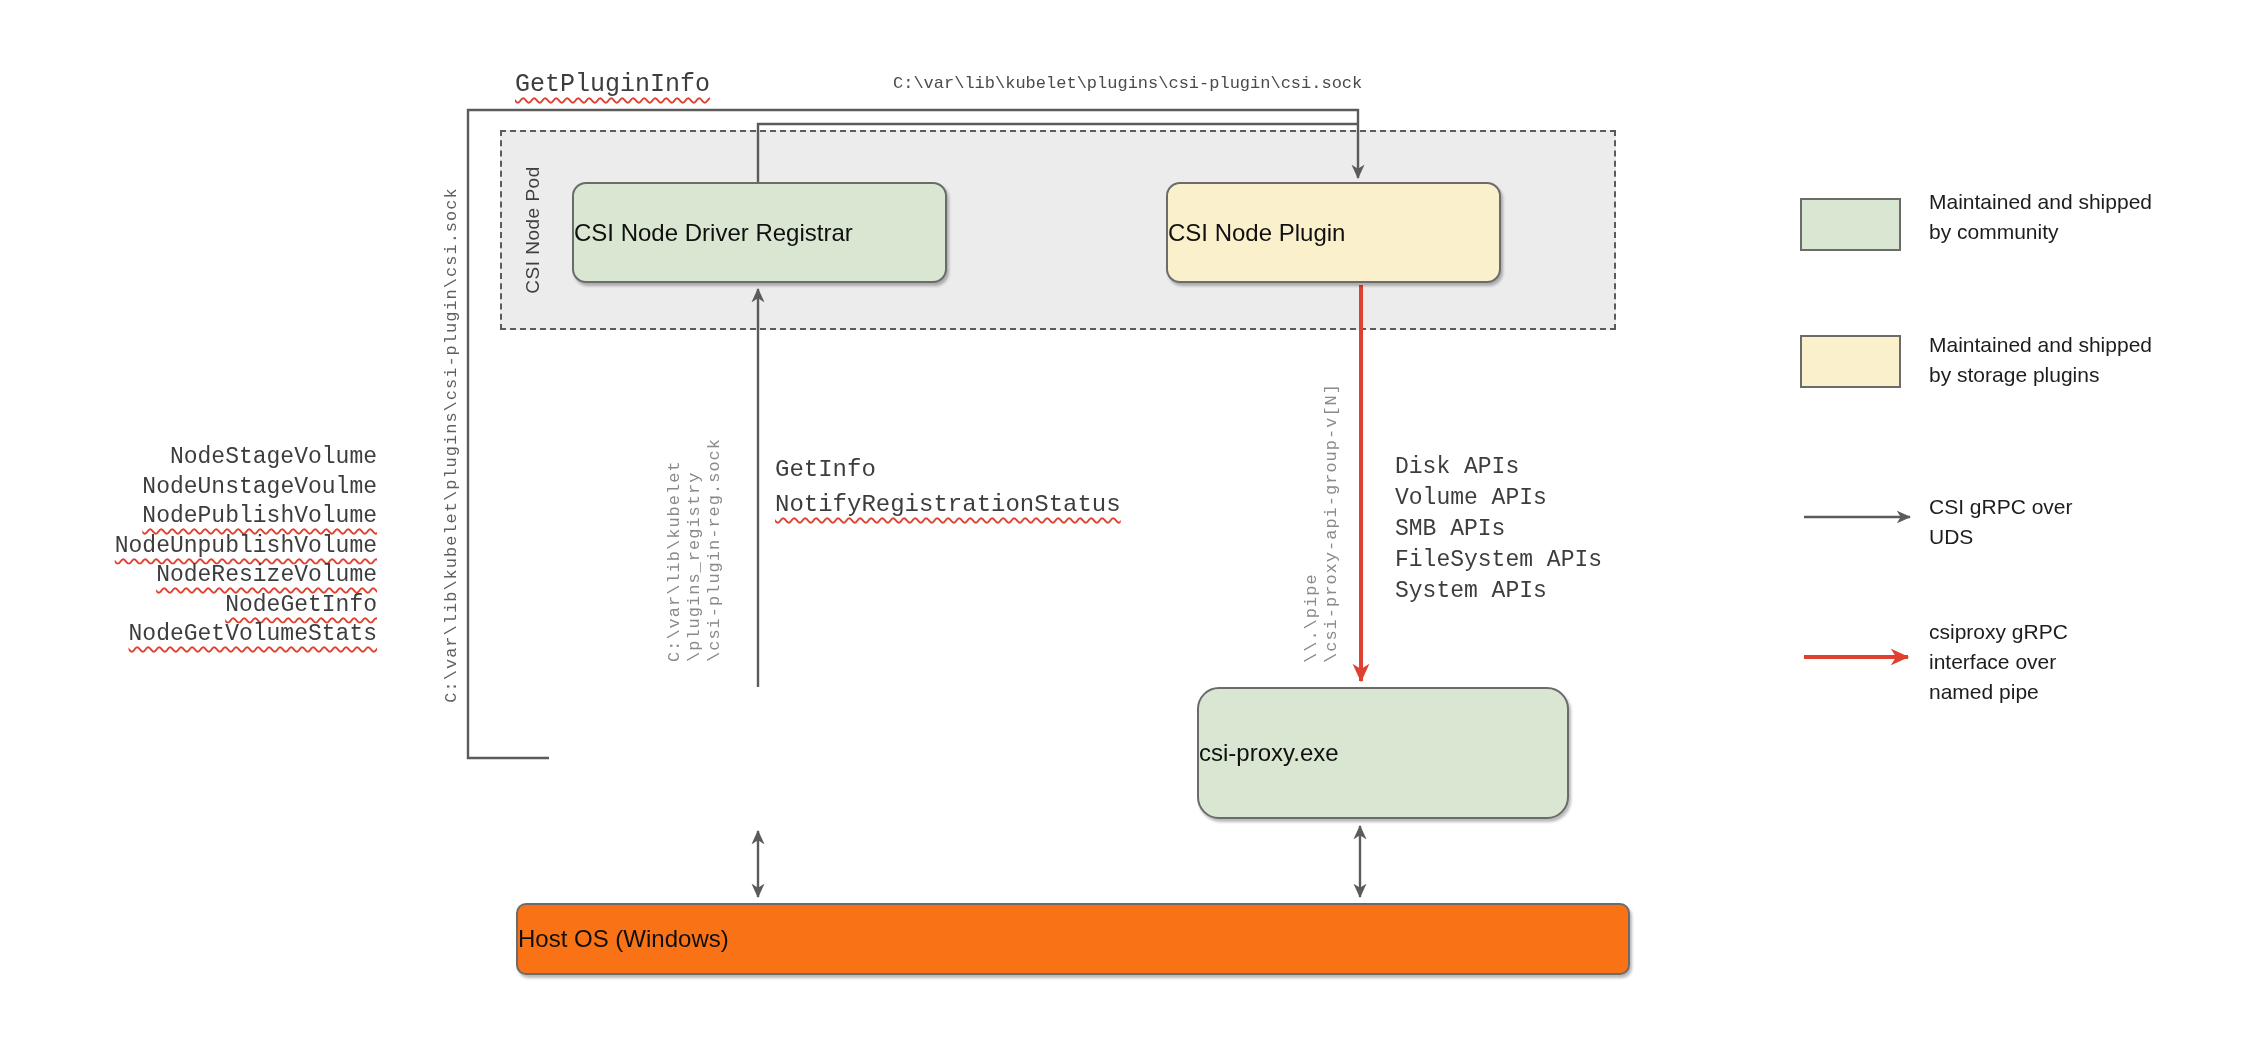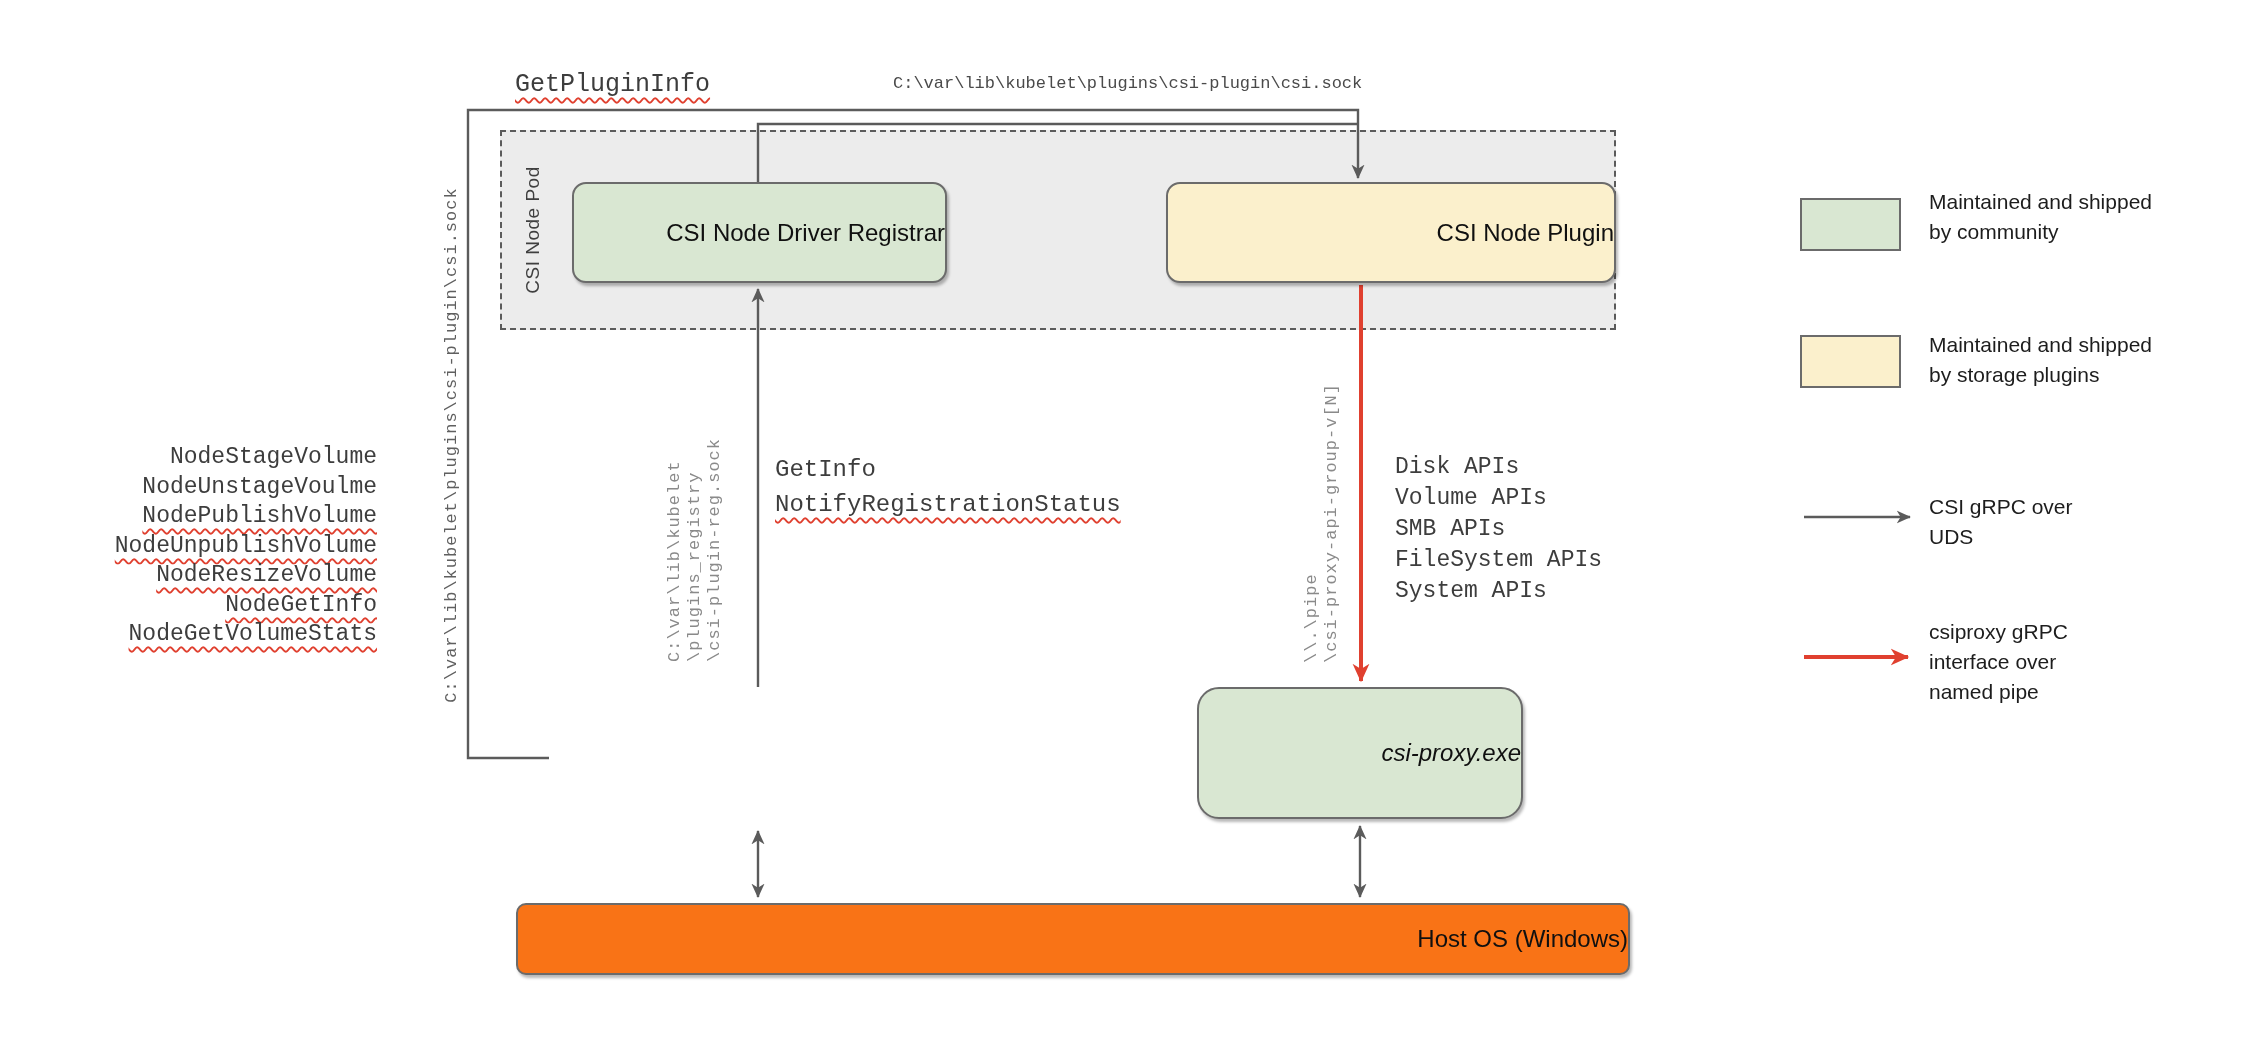--- a/index.html
+++ b/index.html
@@ -10,34 +10,34 @@
   .abs{position:absolute;}
   .mono{font-family:"Liberation Mono","DejaVu Sans Mono",monospace;}
   .wavy{
     text-decoration-line:underline;text-decoration-style:wavy;
     text-decoration-color:#e0402f;text-decoration-thickness:2px;
     text-underline-offset:6px;
   }
   
   .node{
     position:absolute;border:2px solid #6b6b6b;box-sizing:border-box;
-    display:flex;flex-direction:column;align-items:flex-end;justify-content:center;
+    display:flex;flex-direction:column;align-items:flex-start;justify-content:center;
     text-align:center;color:#101010;box-shadow:2px 3px 3px rgba(0,0,0,.28);
   }
   .green{background:#d9e7d2;}
   .yellow{background:#fbf0cc;}
   .blue{background:#f97316;}
   #pod-box{
     position:absolute;left:500px;top:130px;width:1116px;height:200px;box-sizing:border-box;
     background:#ececec;border:2px dashed #5b5b5b;
   }
   #registrar{left:572px;top:182px;width:375px;height:101px;border-radius:14px;font-size:24px;}
-  #plugin{left:1166px;top:182px;width:450px;height:101px;border-radius:14px;font-size:24px;}
+  #plugin{left:1166px;top:182px;width:335px;height:101px;border-radius:14px;font-size:24px;}
   #kubelet{left:549px;top:687px;width:417px;height:137px;border-radius:22px;font-size:24px;line-height:35px;}
-  #csiproxy{left:1197px;top:687px;width:326px;height:132px;border-radius:22px;font-size:24px;font-style:italic;}
+  #csiproxy{left:1197px;top:687px;width:372px;height:132px;border-radius:22px;font-size:24px;}
   #hostos{left:516px;top:903px;width:1114px;height:72px;border-radius:10px;font-size:24px;}
   
   .rot{
     position:absolute;white-space:nowrap;
     transform:translate(-50%,-50%) rotate(-90deg);
   }
   #pod-label{left:533px;top:230px;font-size:19px;color:#3f3f3f;letter-spacing:.5px;}
   #sock-left{left:451px;top:445px;font-size:17px;color:#5f5f5f;letter-spacing:1px;}
   #registry-path{left:695px;top:550px;font-size:17px;line-height:20px;color:#8a8a8a;letter-spacing:1px;text-align:left;}
   #pipe-path{left:1322px;top:523px;font-size:17px;line-height:20px;color:#8a8a8a;letter-spacing:1px;text-align:left;}

